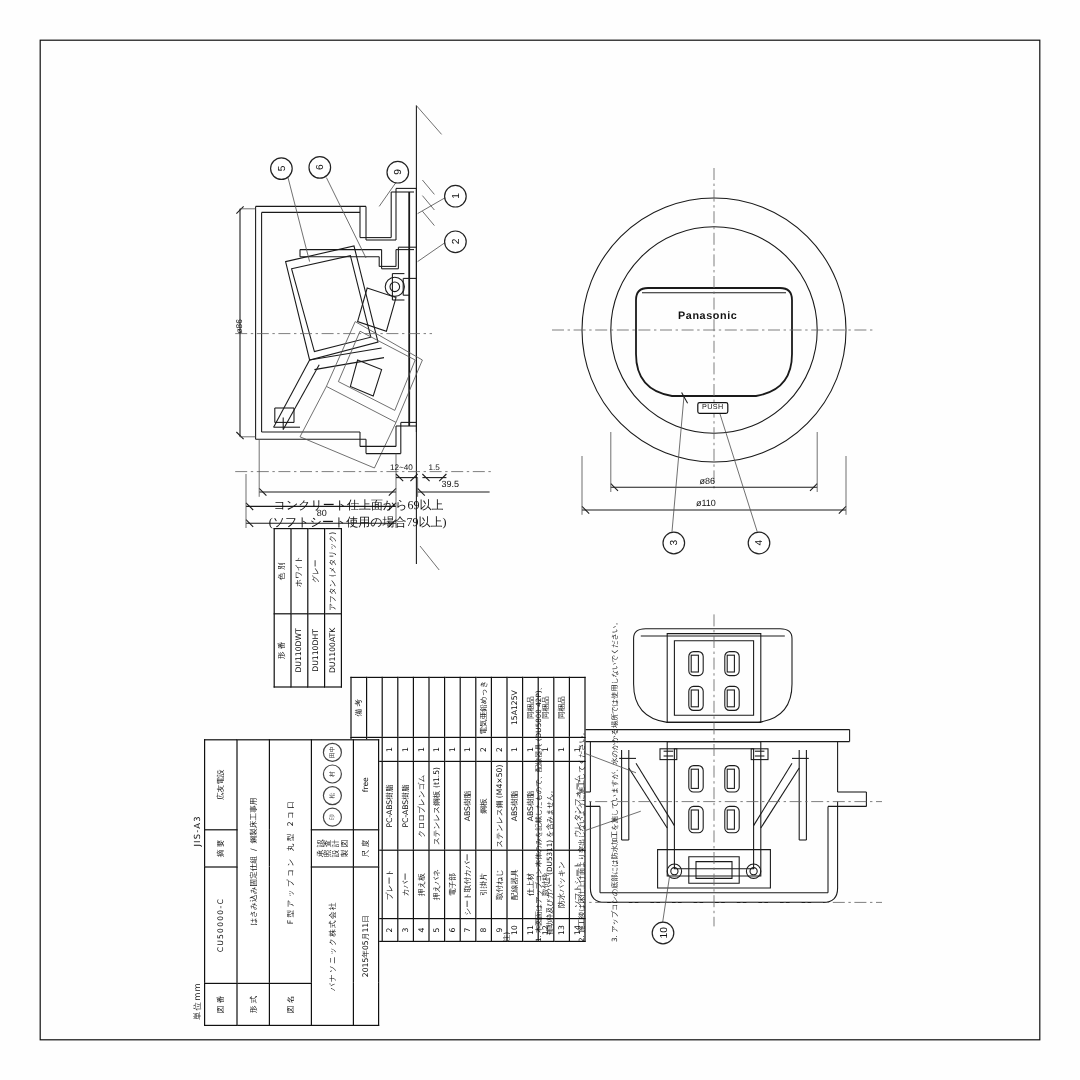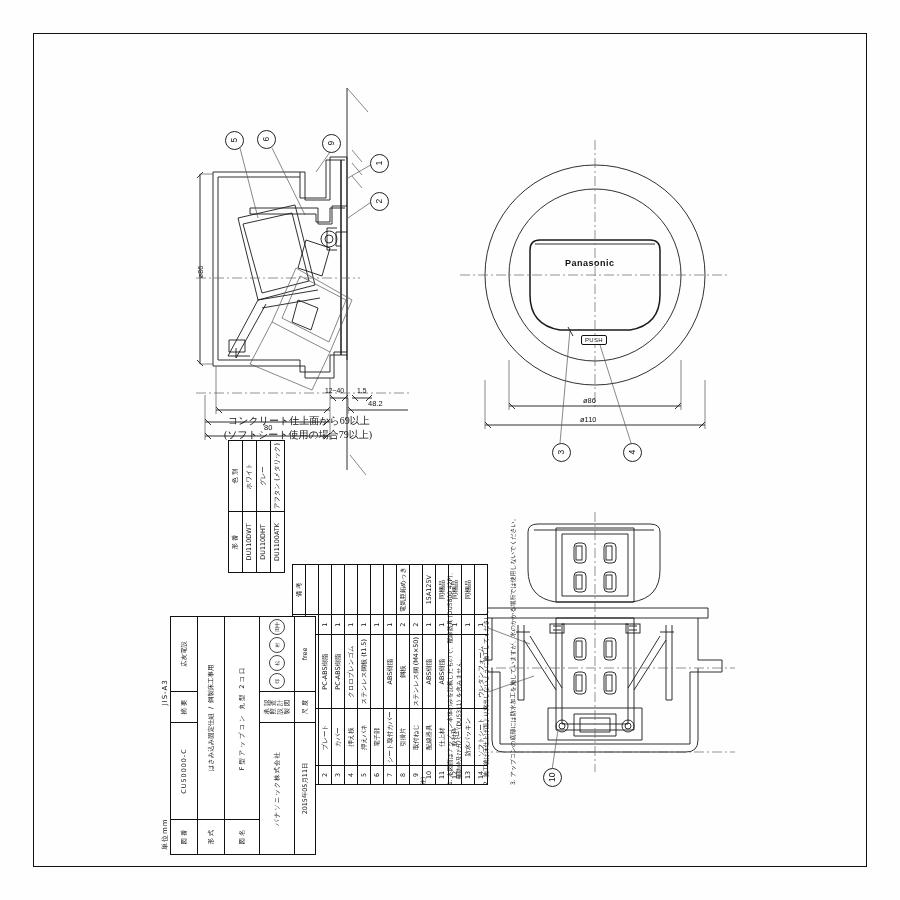--- a/index.html
+++ b/index.html
@@ -281,21 +281,21 @@
         <span>1</span>
       </div>
     <div class="balloon" style="left:370px; top:192px;">
         <span>2</span>
       </div>
 
     <div class="dimtext-v" style="left:197px; top:278px;">ø86</div>
     <div class="dimtext" style="left:264px; top:399px;margin-top:24px;">80</div>
     <div class="dimtext" style="left:325px; top:387px; font-size:6.8px;">12~40</div>
     <div class="dimtext" style="left:357px; top:387px; font-size:6.8px;">1.5</div>
-    <div class="dimtext" style="left:368px; top:399px;">48.2</div>
+    <div class="dimtext" style="left:368px; top:399px;">39.5</div>
 
     <div class="note-jp" style="left:228px; top:414px;">コンクリート仕上面から69以上</div>
     <div class="note-jp" style="left:224px; top:428px;">(ソフトシート使用の場合79以上)</div>
   </div>
 
   <div>
     <svg width="900" height="900" viewBox="0 0 900 900" aria-hidden="true">
 
       <circle class="stroke" cx="595" cy="275" r="110"></circle>
 

